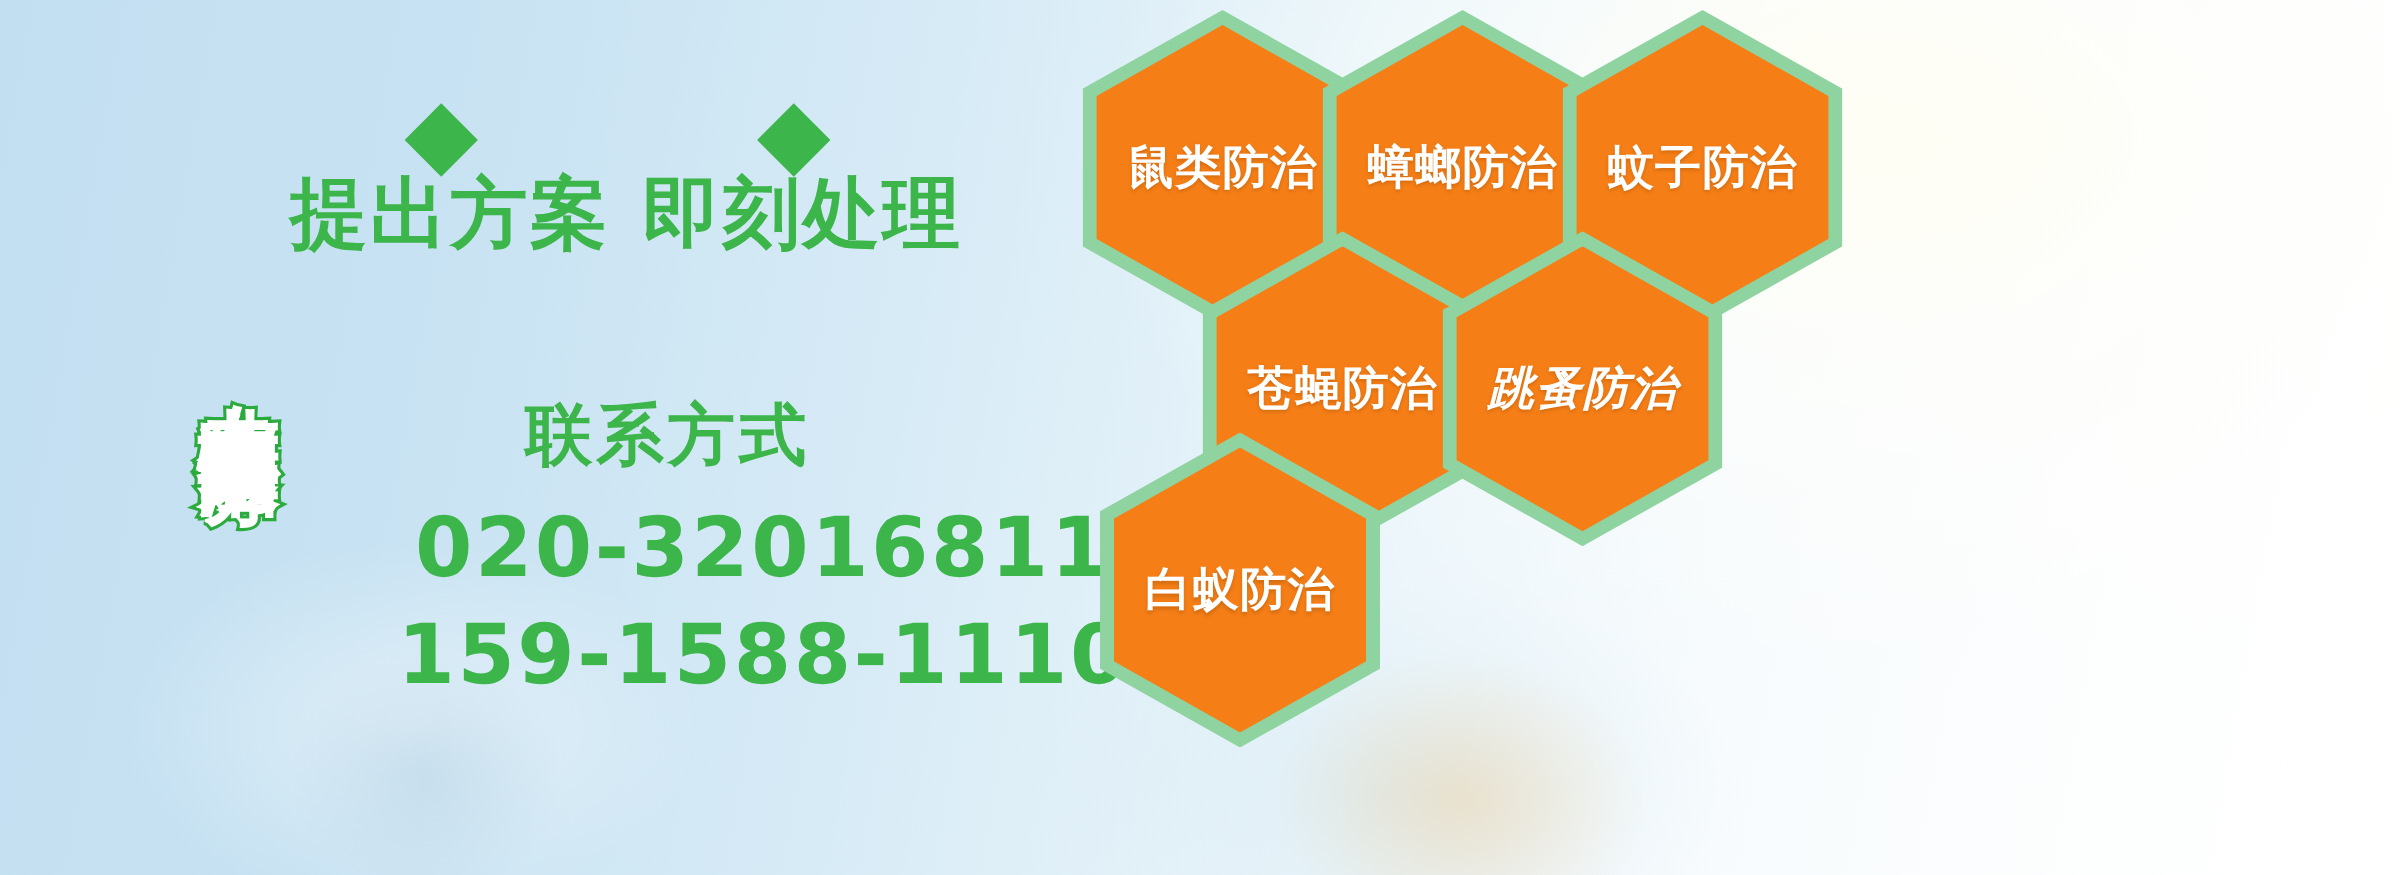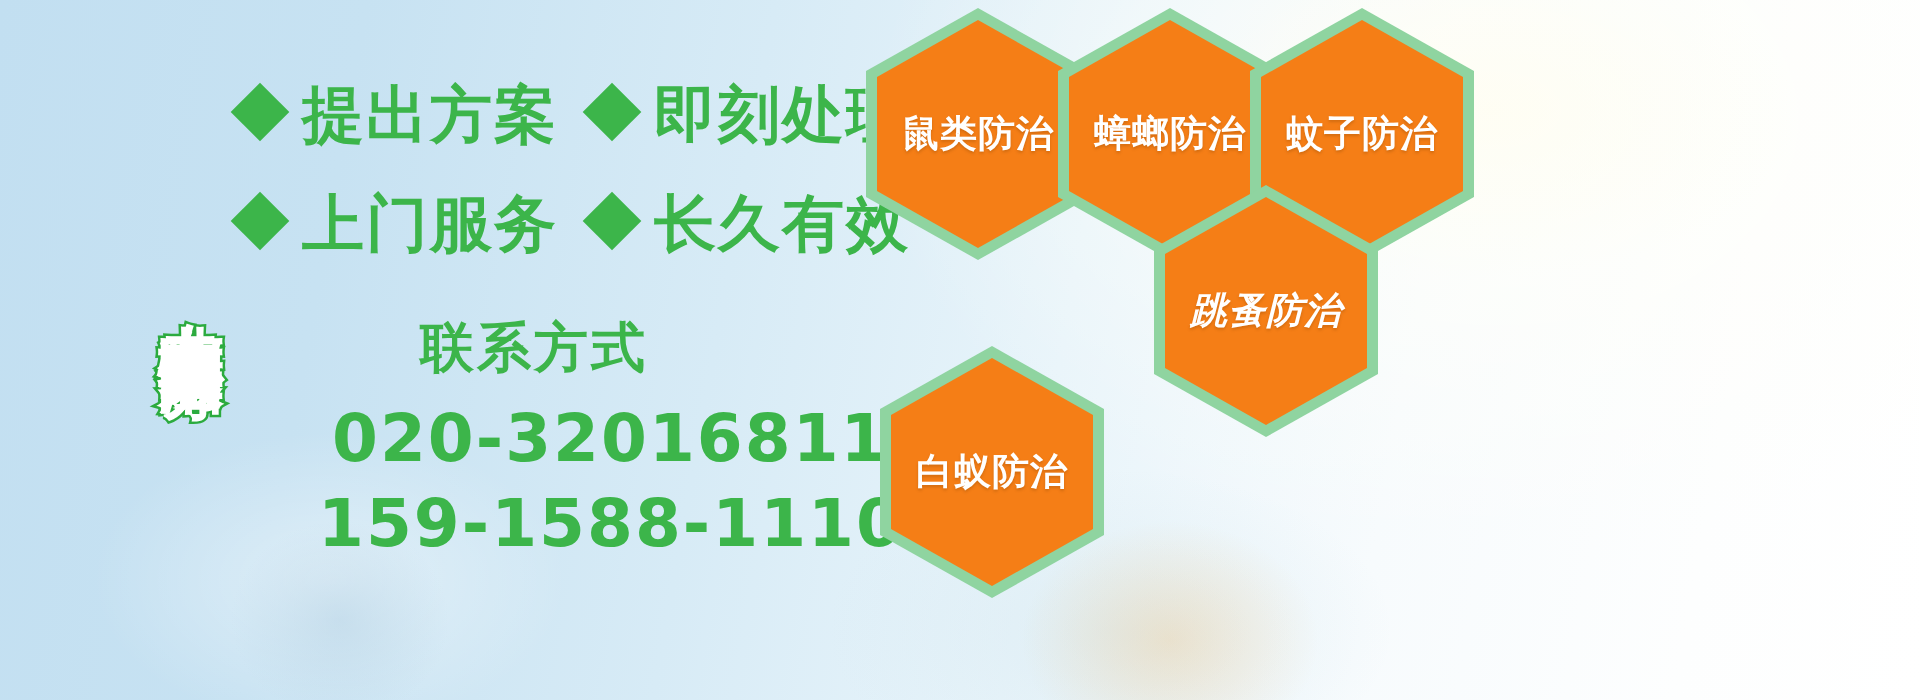--- a/index.html
+++ b/index.html
@@ -35,21 +35,21 @@
     font-family:"DejaVu Sans","Liberation Sans",sans-serif;
   }
 
   
   .feature-row{
     position:absolute;display:flex;align-items:center;
     color:#3cb54a;font-weight:bold;white-space:nowrap;
   }
   #feature-row-1{left:232px;top:84px;}
   #feature-row-2{left:232px;top:193px;}
-  .feature-item{display:flex;}
+  .feature-item{display:flex;align-items:center;flex-direction:column;}
   .diamond{
     width:56px;height:56px;flex:none;margin-right:14px;
     background:#3cb54a;transform:rotate(45deg) scale(0.74);
   }
   .feature-label{
     font-size:62px;line-height:1;letter-spacing:2px;
     font-family:"DejaVu Sans","Liberation Sans",sans-serif;
   }
   .feature-gap{width:26px;flex:none;}
 
@@ -115,31 +115,20 @@
       <span class="diamond"></span>
       <span class="feature-label">提出方案</span>
     </div>
     <span class="feature-gap"></span>
     <div class="feature-item">
       <span class="diamond"></span>
       <span class="feature-label">即刻处理</span>
     </div>
   </div>
 
-  <div class="feature-row" id="feature-row-2">
-    <div class="feature-item">
-      <span class="diamond"></span>
-      <span class="feature-label">上门服务</span>
-    </div>
-    <span class="feature-gap"></span>
-    <div class="feature-item">
-      <span class="diamond"></span>
-      <span class="feature-label">长久有效</span>
-    </div>
-  </div>
 
   <div id="contact-heading">联系方式</div>
   <div class="phone-line" id="phone-1">020-32016811</div>
   <div class="phone-line" id="phone-2">159-1588-1110</div>
 
   <div id="honeycomb">
 
     <div class="hex" id="hex-1">
       <div class="hex-outer"></div>
       <div class="hex-inner"></div>
@@ -151,20 +140,25 @@
       <div class="hex-inner"></div>
       <div class="hex-label">蟑螂防治</div>
     </div>
 
     <div class="hex" id="hex-3">
       <div class="hex-outer"></div>
       <div class="hex-inner"></div>
       <div class="hex-label">蚊子防治</div>
     </div>
 
+    <div class="hex" id="hex-4">
+      <div class="hex-outer"></div>
+      <div class="hex-inner"></div>
+      <div class="hex-label">苍蝇防治</div>
+    </div>
 
     <div class="hex" id="hex-5">
       <div class="hex-outer"></div>
       <div class="hex-inner"></div>
       <div class="hex-label">跳蚤防治</div>
     </div>
 
     <div class="hex" id="hex-6">
       <div class="hex-outer"></div>
       <div class="hex-inner"></div>

